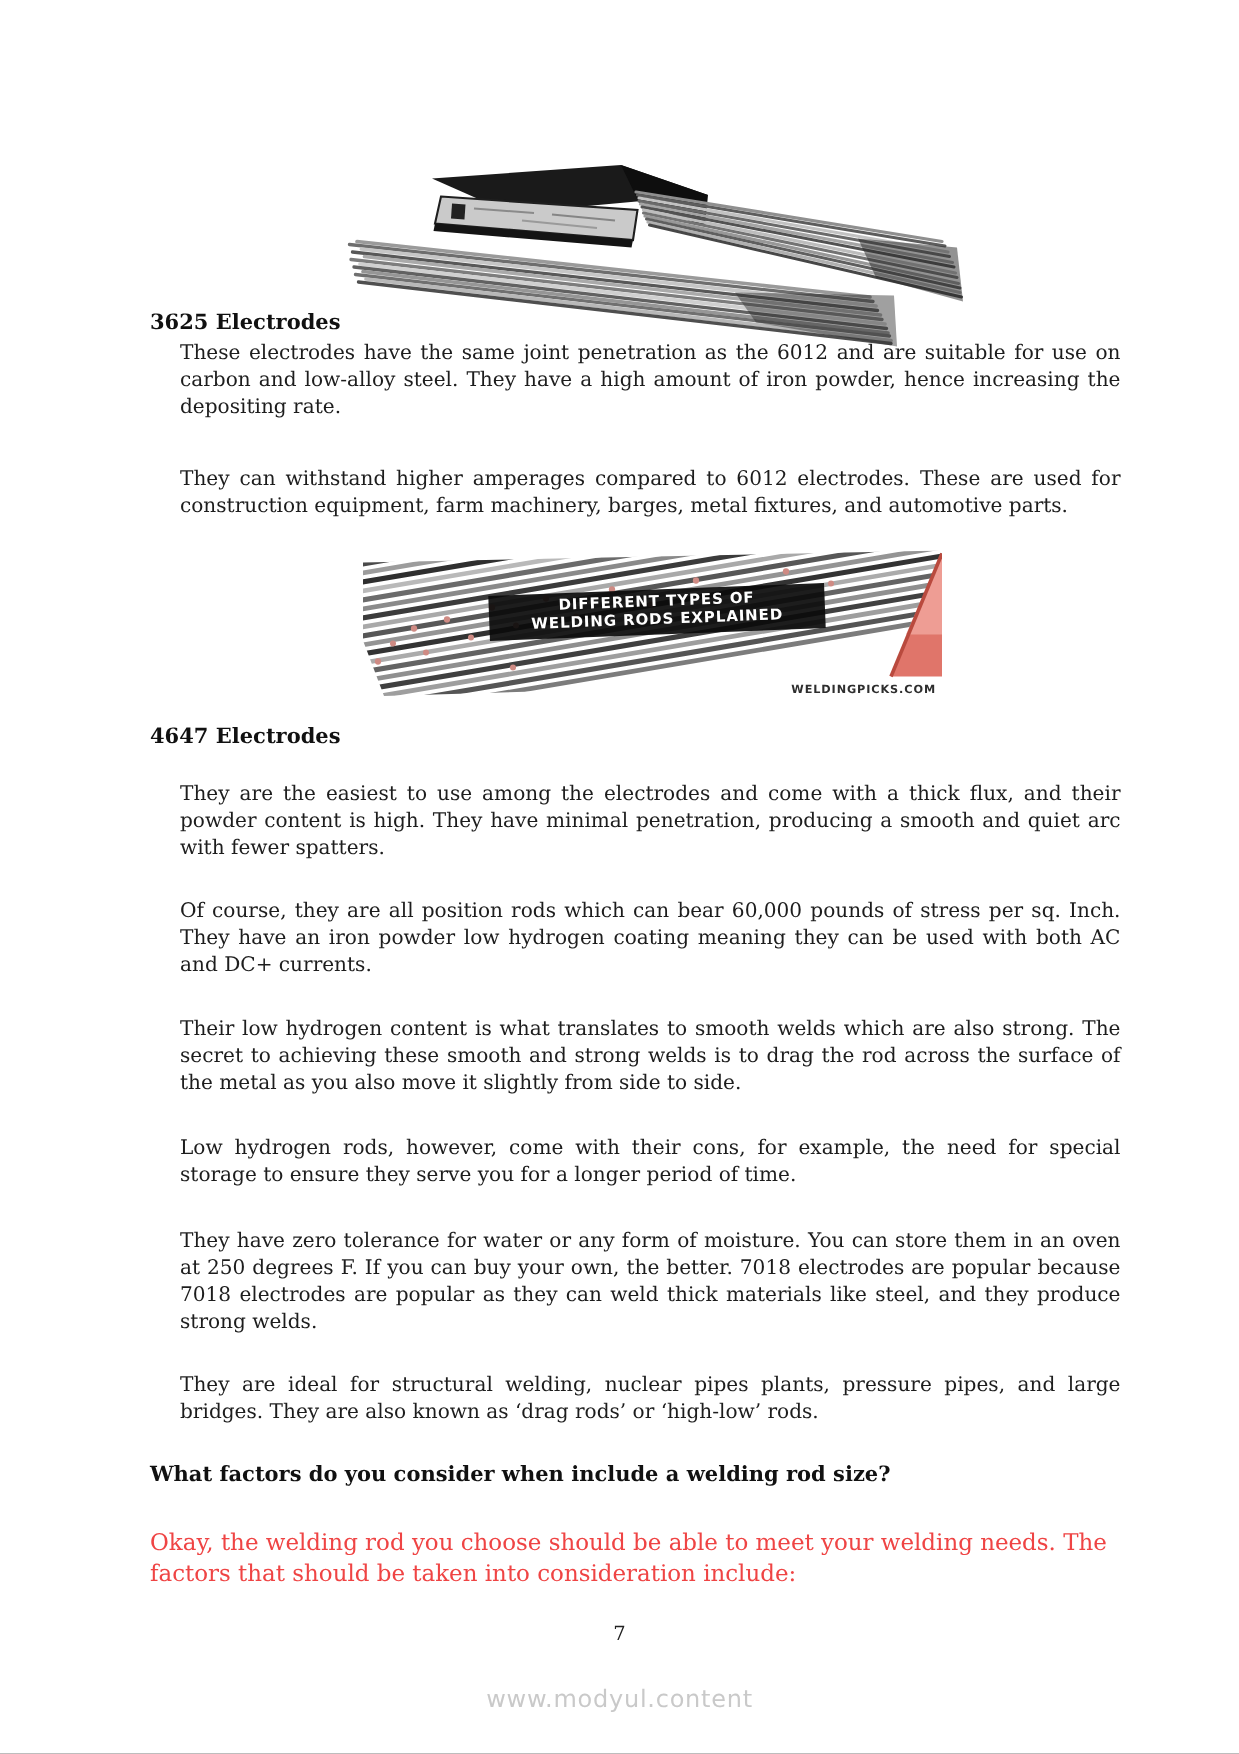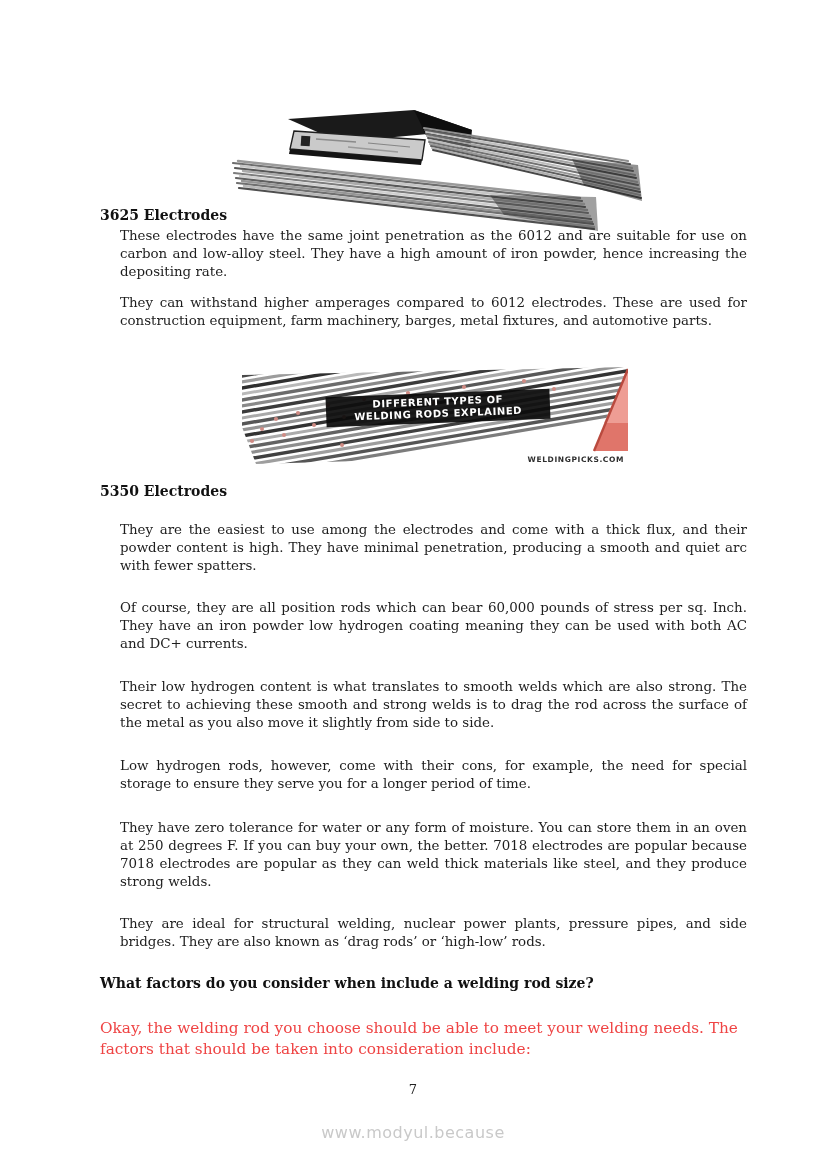--- a/index.html
+++ b/index.html
@@ -107,21 +107,21 @@
         <line x1="203" y1="43" x2="412" y2="89" stroke="#5f5f5f" stroke-width="2.0"></line>
         <line x1="204" y1="45" x2="412" y2="92" stroke="#b0b0b0" stroke-width="2.1"></line>
         <line x1="205" y1="47" x2="413" y2="95" stroke="#474747" stroke-width="2.0"></line>
       </g>
       <polygon points="344,56 410,62 414,98 356,82" fill="#262626" opacity="0.5"></polygon>
     </svg>
   </div>
 
   <div class="abs heading" style="top:207px">3625 Electrodes</div>
   <div class="abs body-text" style="top:227px">These electrodes have the same joint penetration as the 6012 and are suitable for use on carbon and low-alloy steel. They have a high amount of iron powder, hence increasing the depositing rate.</div>
-  <div class="abs body-text" style="top:294px">They can withstand higher amperages compared to 6012 electrodes. These are used for construction equipment, farm machinery, barges, metal fixtures, and automotive parts.</div>
+  <div class="abs body-text" style="top:311px">They can withstand higher amperages compared to 6012 electrodes. These are used for construction equipment, farm machinery, barges, metal fixtures, and automotive parts.</div>
 
   <div class="abs photo2">
     <svg width="406" height="98" viewBox="0 0 406 98">
       <defs>
         <clipPath id="rodsClip">
           <polygon points="20,8 406,0 406,86 34,97 20,60"></polygon>
         </clipPath>
       </defs>
       <g clip-path="url(#rodsClip)">
         <g stroke-linecap="round">
@@ -171,27 +171,27 @@
       <polygon points="382,56 406,2 406,56" fill="#f0a49b" opacity="0.85"></polygon>
       <line x1="372" y1="84" x2="406" y2="2" stroke="#b94a3e" stroke-width="2.4"></line>
     </svg>
     <div class="banner">
       <div>DIFFERENT TYPES OF</div>
       <div>WELDING RODS EXPLAINED</div>
     </div>
     <div class="credit">WELDINGPICKS.COM</div>
   </div>
 
-  <div class="abs heading" style="top:483px">5350 Electrodes</div>
+  <div class="abs heading" style="top:483px">4647 Electrodes</div>
   <div class="abs body-text" style="top:521px">They are the easiest to use among the electrodes and come with a thick flux, and their powder content is high. They have minimal penetration, producing a smooth and quiet arc with fewer spatters.</div>
   <div class="abs body-text" style="top:599px">Of course, they are all position rods which can bear 60,000 pounds of stress per sq. Inch. They have an iron powder low hydrogen coating meaning they can be used with both AC and DC+ currents.</div>
   <div class="abs body-text" style="top:678px">Their low hydrogen content is what translates to smooth welds which are also strong. The secret to achieving these smooth and strong welds is to drag the rod across the surface of the metal as you also move it slightly from side to side.</div>
   <div class="abs body-text" style="top:757px">Low hydrogen rods, however, come with their cons, for example, the need for special storage to ensure they serve you for a longer period of time.</div>
   <div class="abs body-text" style="top:819px">They have zero tolerance for water or any form of moisture. You can store them in an oven at 250 degrees F. If you can buy your own, the better. 7018 electrodes are popular because 7018 electrodes are popular as they can weld thick materials like steel, and they produce strong welds.</div>
-  <div class="abs body-text" style="top:915px">They are ideal for structural welding, nuclear power plants, pressure pipes, and side bridges. They are also known as ‘drag rods’ or ‘high-low’ rods.</div>
+  <div class="abs body-text" style="top:915px">They are ideal for structural welding, nuclear pipes plants, pressure pipes, and large bridges. They are also known as ‘drag rods’ or ‘high-low’ rods.</div>
 
   <div class="abs heading" style="top:975px">What factors do you consider when include a welding rod size?</div>
   <div class="abs big-text" style="top:1018px">Okay, the welding rod you choose should be able to meet your welding needs. The factors that should be taken into consideration include:</div>
 
   <div class="abs page-number" style="top:1082px">7</div>
-  <div class="abs watermark" style="top:1123px">www.modyul.because</div>
+  <div class="abs watermark" style="top:1123px">www.modyul.content</div>
 
 </div>
 
 </body></html>

